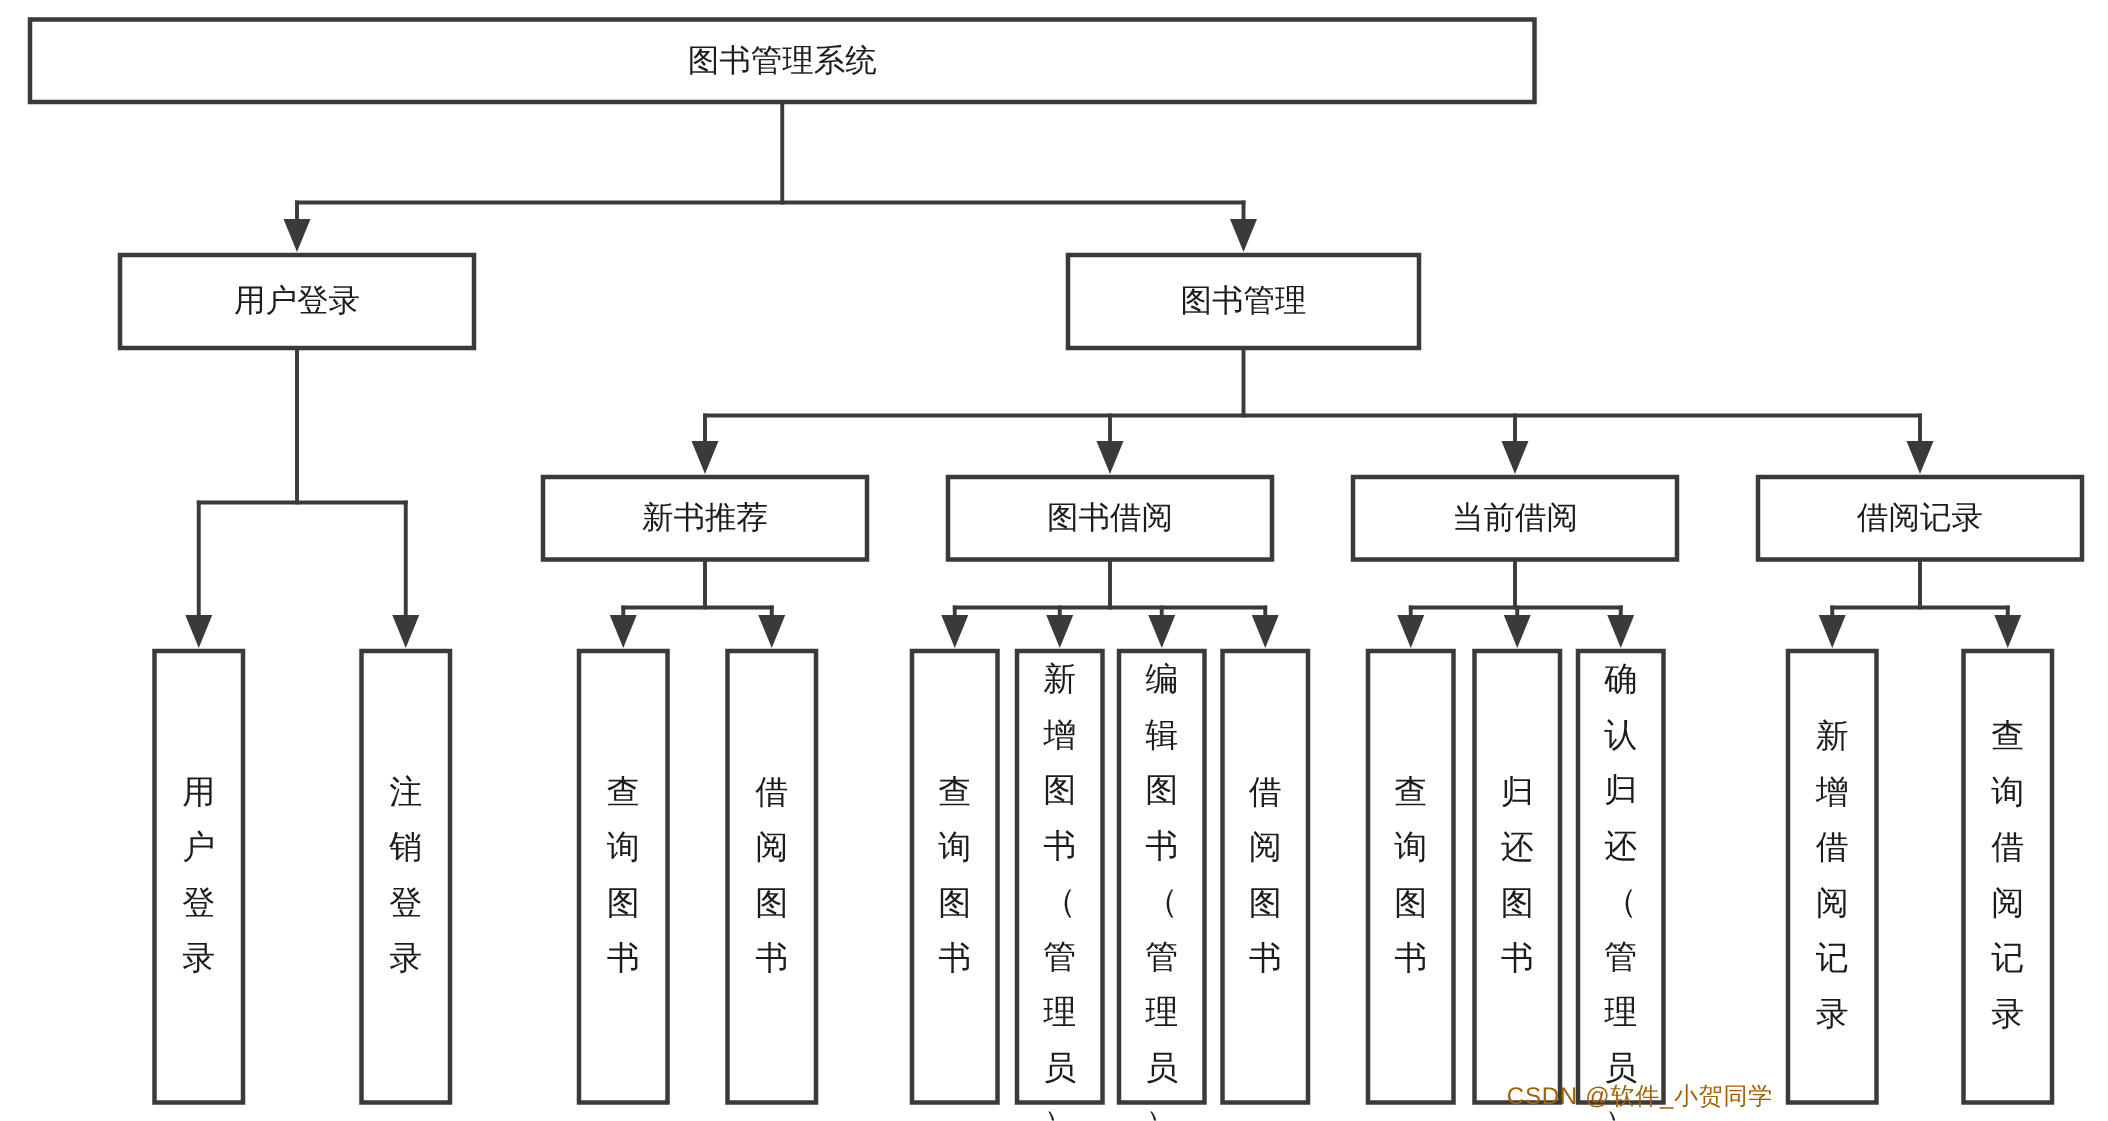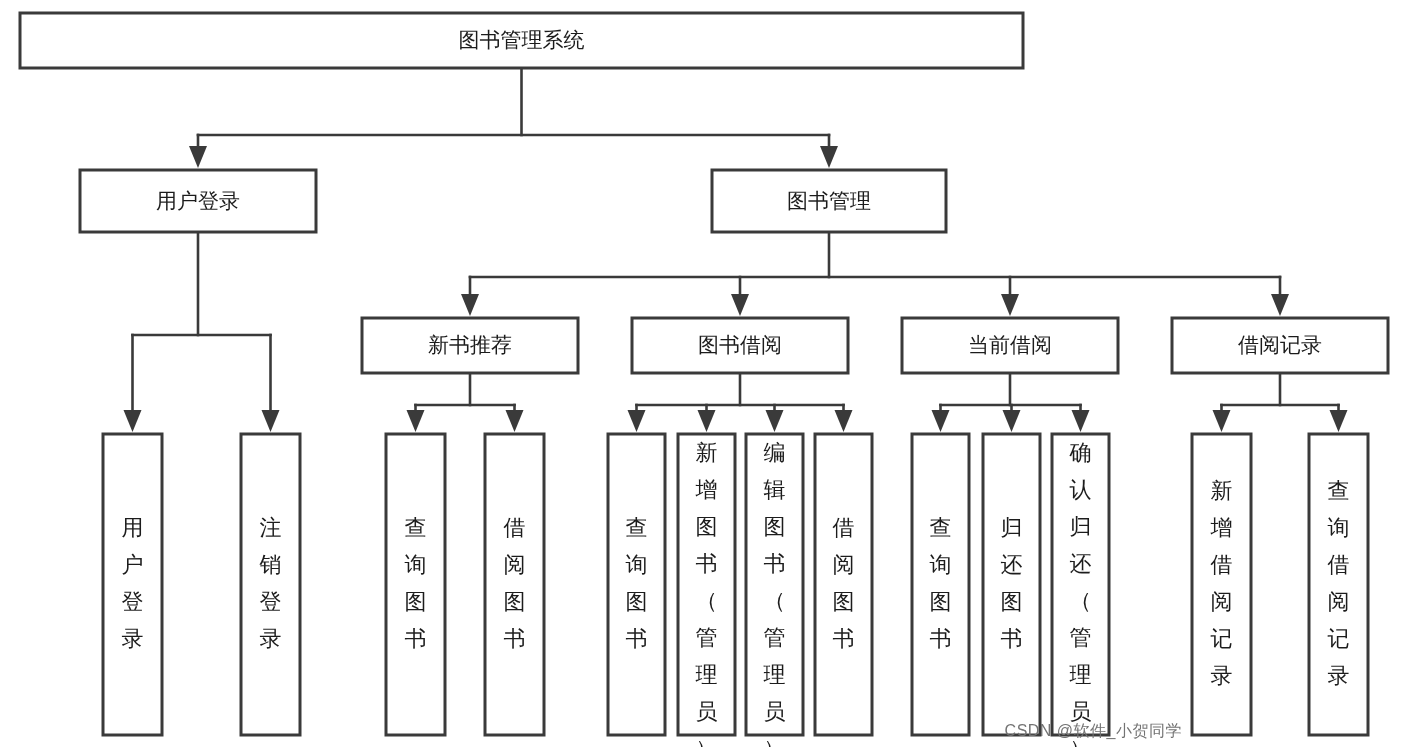--- a/index.html
+++ b/index.html
@@ -54,21 +54,21 @@
     font-size: 22px;
     fill: #1c1c1c;
     text-anchor: middle;
   }
   .watermark {
     position: absolute;
     right: 8px;
     bottom: 5px;
     font-family: "Liberation Sans", "DejaVu Sans", sans-serif;
     font-size: 16px;
-    color: #737373;
+    color: #a16207;
     letter-spacing: 0.5px;
     white-space: nowrap;
     user-select: none;
   }
 </style>
 </head>
 <body>
 
 <div id="diagram-root">
   <svg id="tree-svg" viewBox="0 0 1405 747">

